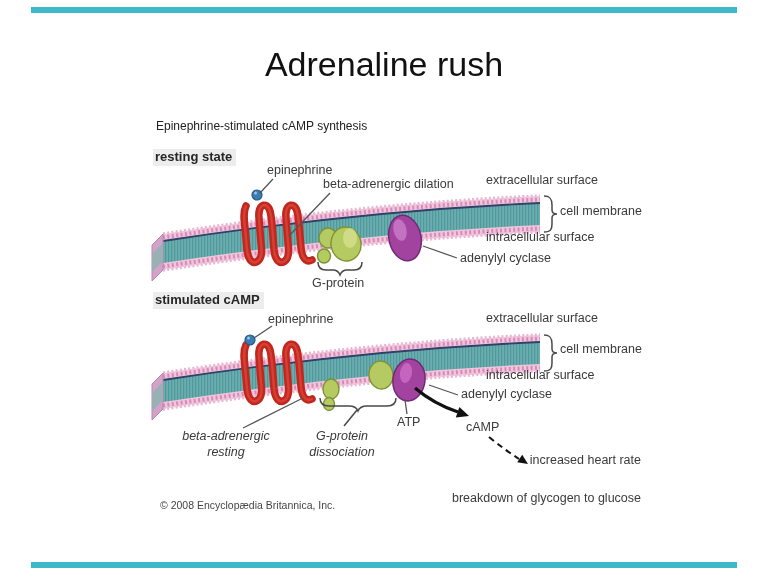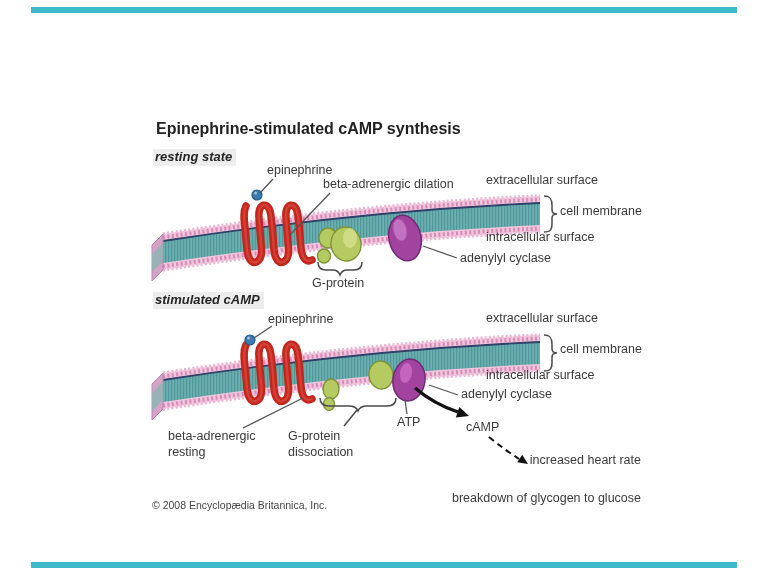--- a/index.html
+++ b/index.html
@@ -6,34 +6,35 @@
   .slide{position:relative;width:768px;height:577px;background:#ffffff;overflow:hidden;
          font-family:"Liberation Sans", sans-serif;}
   .accent-bar{position:absolute;left:31px;width:706px;height:6px;background:#3db9c9;}
   .accent-top{top:7px;}
   .accent-bottom{top:562px;}
   .slide-title{position:absolute;left:0;right:0;top:22px;text-align:center;
                font-size:34px;font-weight:400;color:#111;letter-spacing:0px;}
   .art{position:absolute;left:0;top:0;}
   .lbl{position:absolute;font-size:12.5px;color:#3a3a3a;white-space:nowrap;line-height:1.1;}
   .lbl-bold{font-weight:bold;color:#262626;}
-  .state{background:#ededed;padding:1px 4px 2px 2px;font-size:13px;font-style:italic;}
-  .heading{font-size:16px;font-weight:bold;color:#222;}
-  .two-line{line-height:1.3;white-space:nowrap;}
+  .state{background:#ededed;padding:1px 4px 2px 2px;font-size:13px;}
+  .heading{font-size:12px;font-weight:normal;color:#222;}
+  .two-line{text-align:center;line-height:1.3;white-space:nowrap;font-style:italic;}
   .fx{position:absolute;right:127px;text-align:right;font-size:12.5px;color:#3a3a3a;white-space:nowrap;padding-left:20px;}
-  .credit{font-size:10.5px;color:#454545;}
+  .credit{font-size:10.5px;color:#454545;margin-left:8px;}
 </style>
 </head>
 <body>
 
 <div class="slide">
 
   <div class="accent-bar accent-top"></div>
   <div class="accent-bar accent-bottom"></div>
 
+  <h1 class="slide-title">Adrenaline rush</h1>
 
   <svg class="art" width="768" height="577" viewBox="0 0 768 577">
     <defs>
       <pattern id="mem" width="3" height="8" patternUnits="userSpaceOnUse">
         <rect width="3" height="8" fill="#6cadaf"></rect>
         <rect width="1.2" height="8" fill="#4f989b"></rect>
       </pattern>
       <g id="membrane">
 
         <path d="M163,234 Q360,204 540,196 L540,232 Q360,240 163,270 Z" fill="#f0c6dc"></path>

